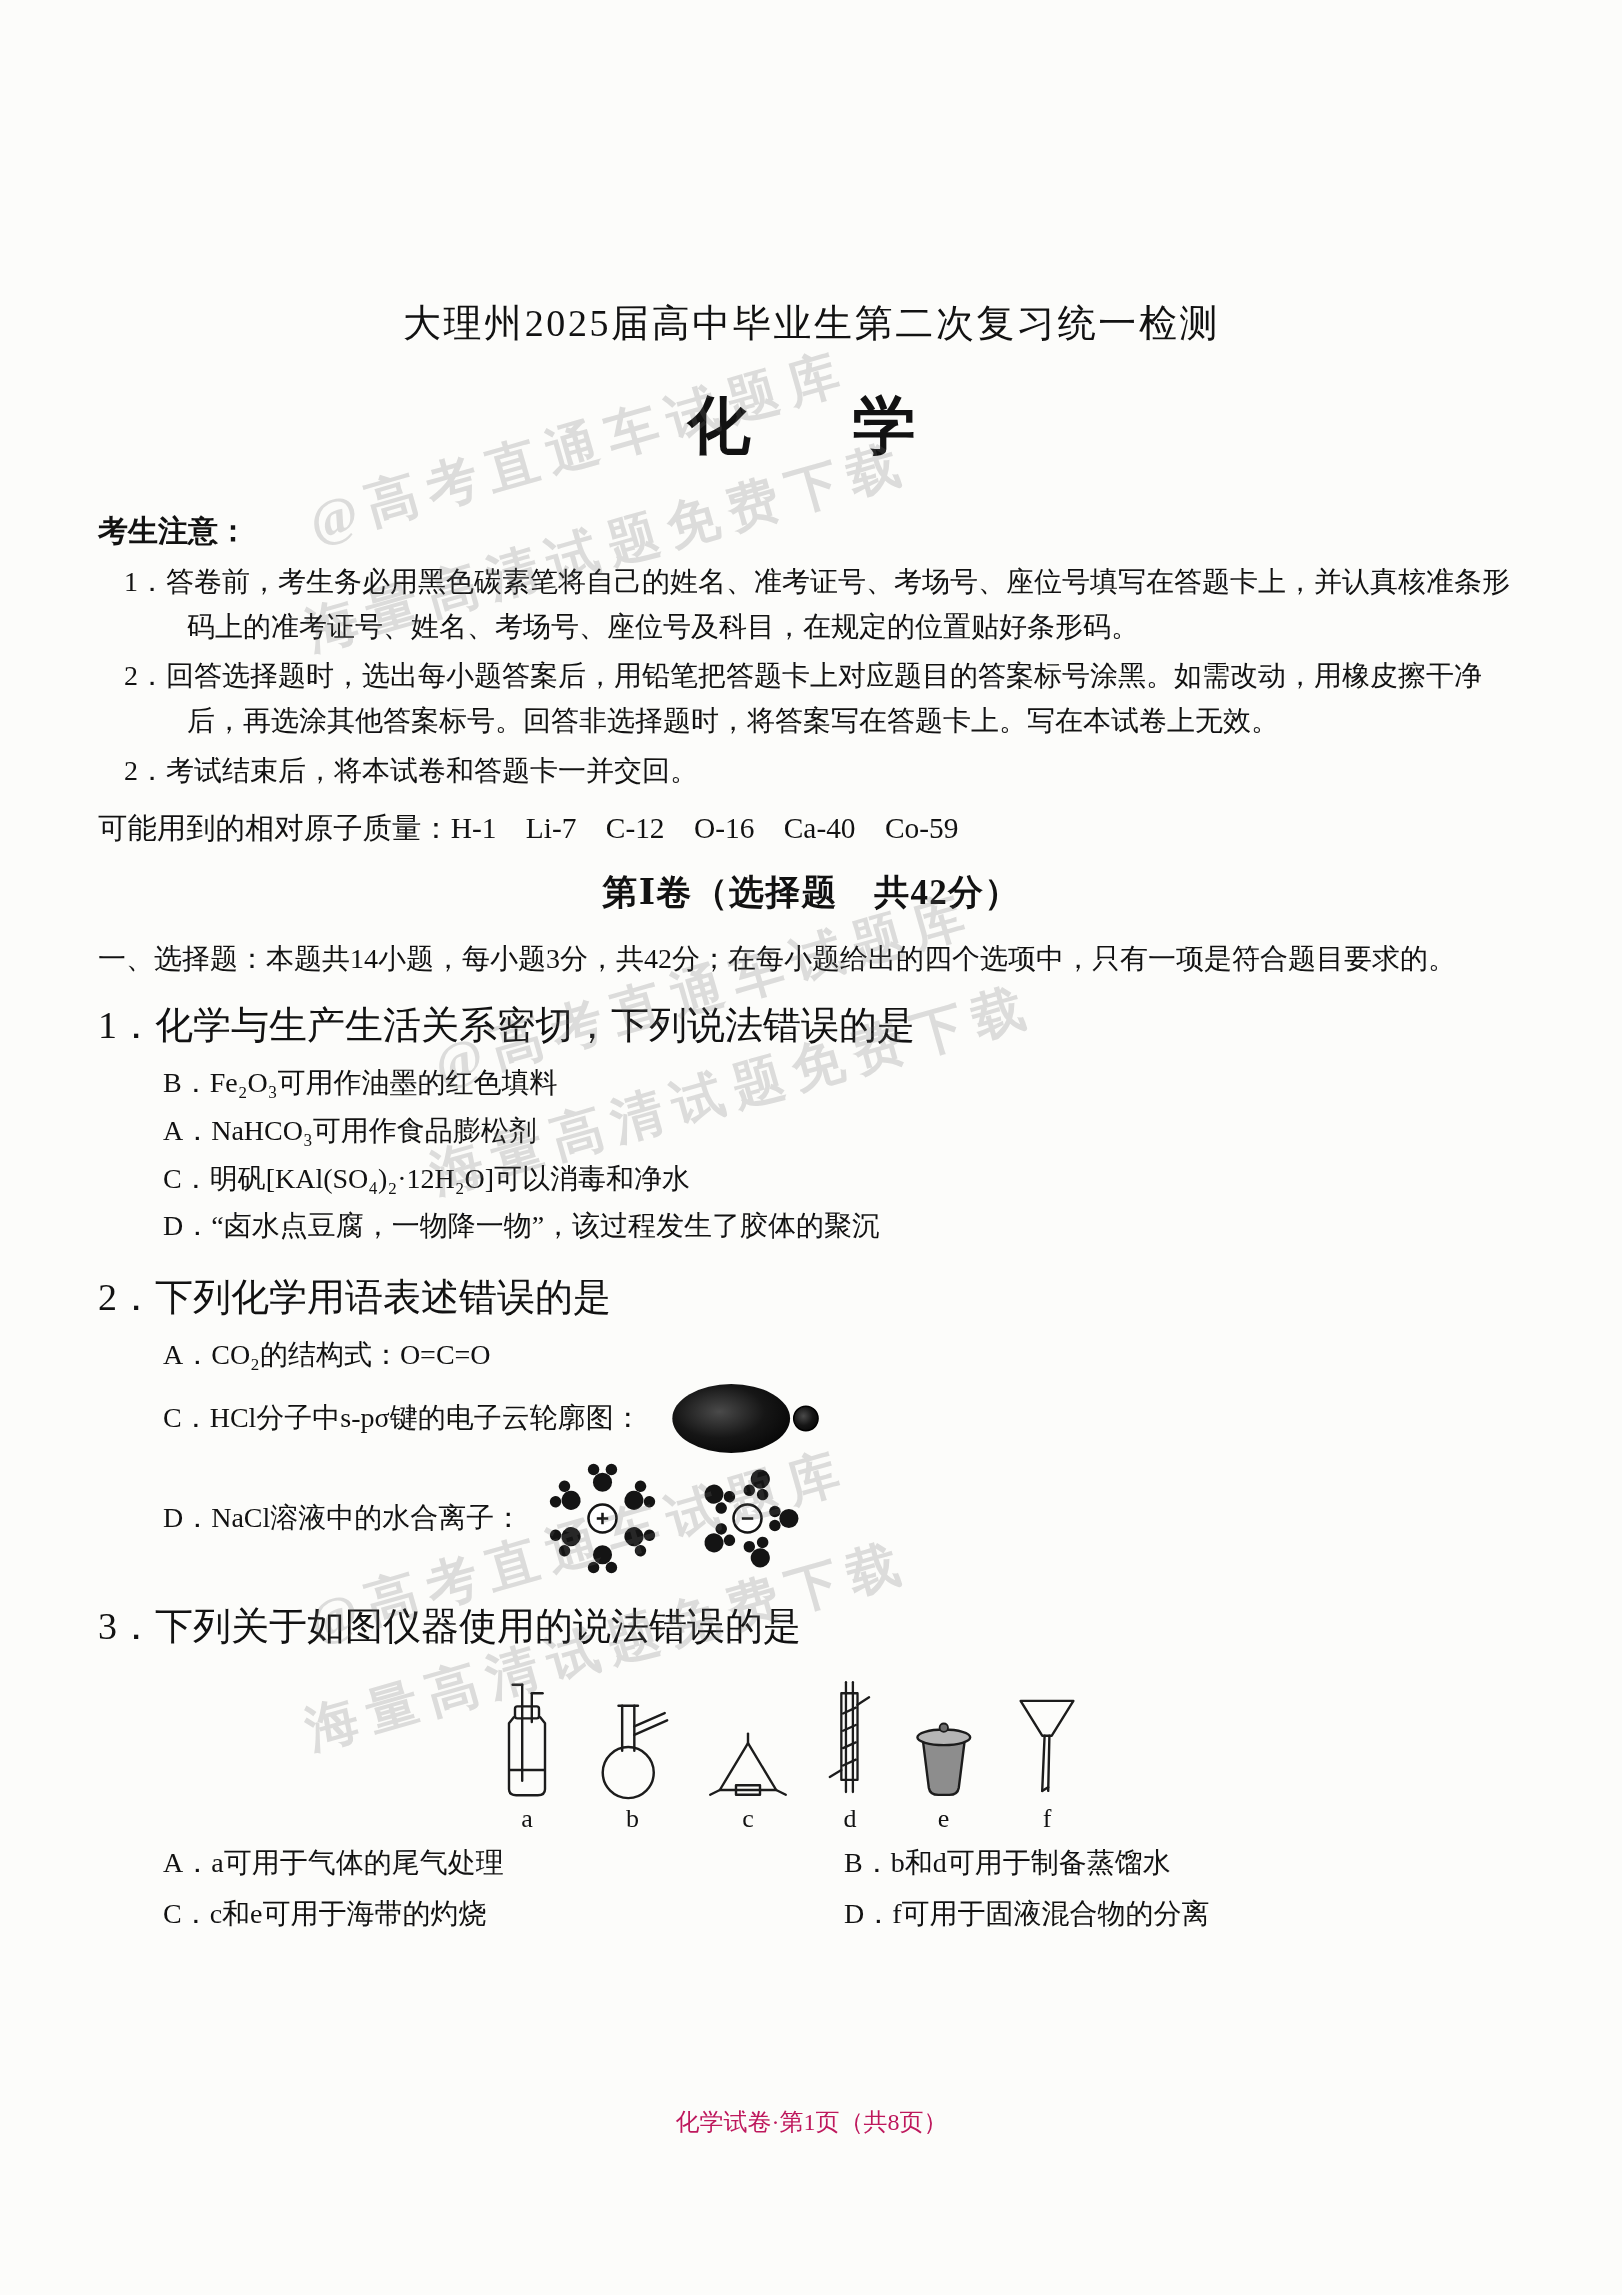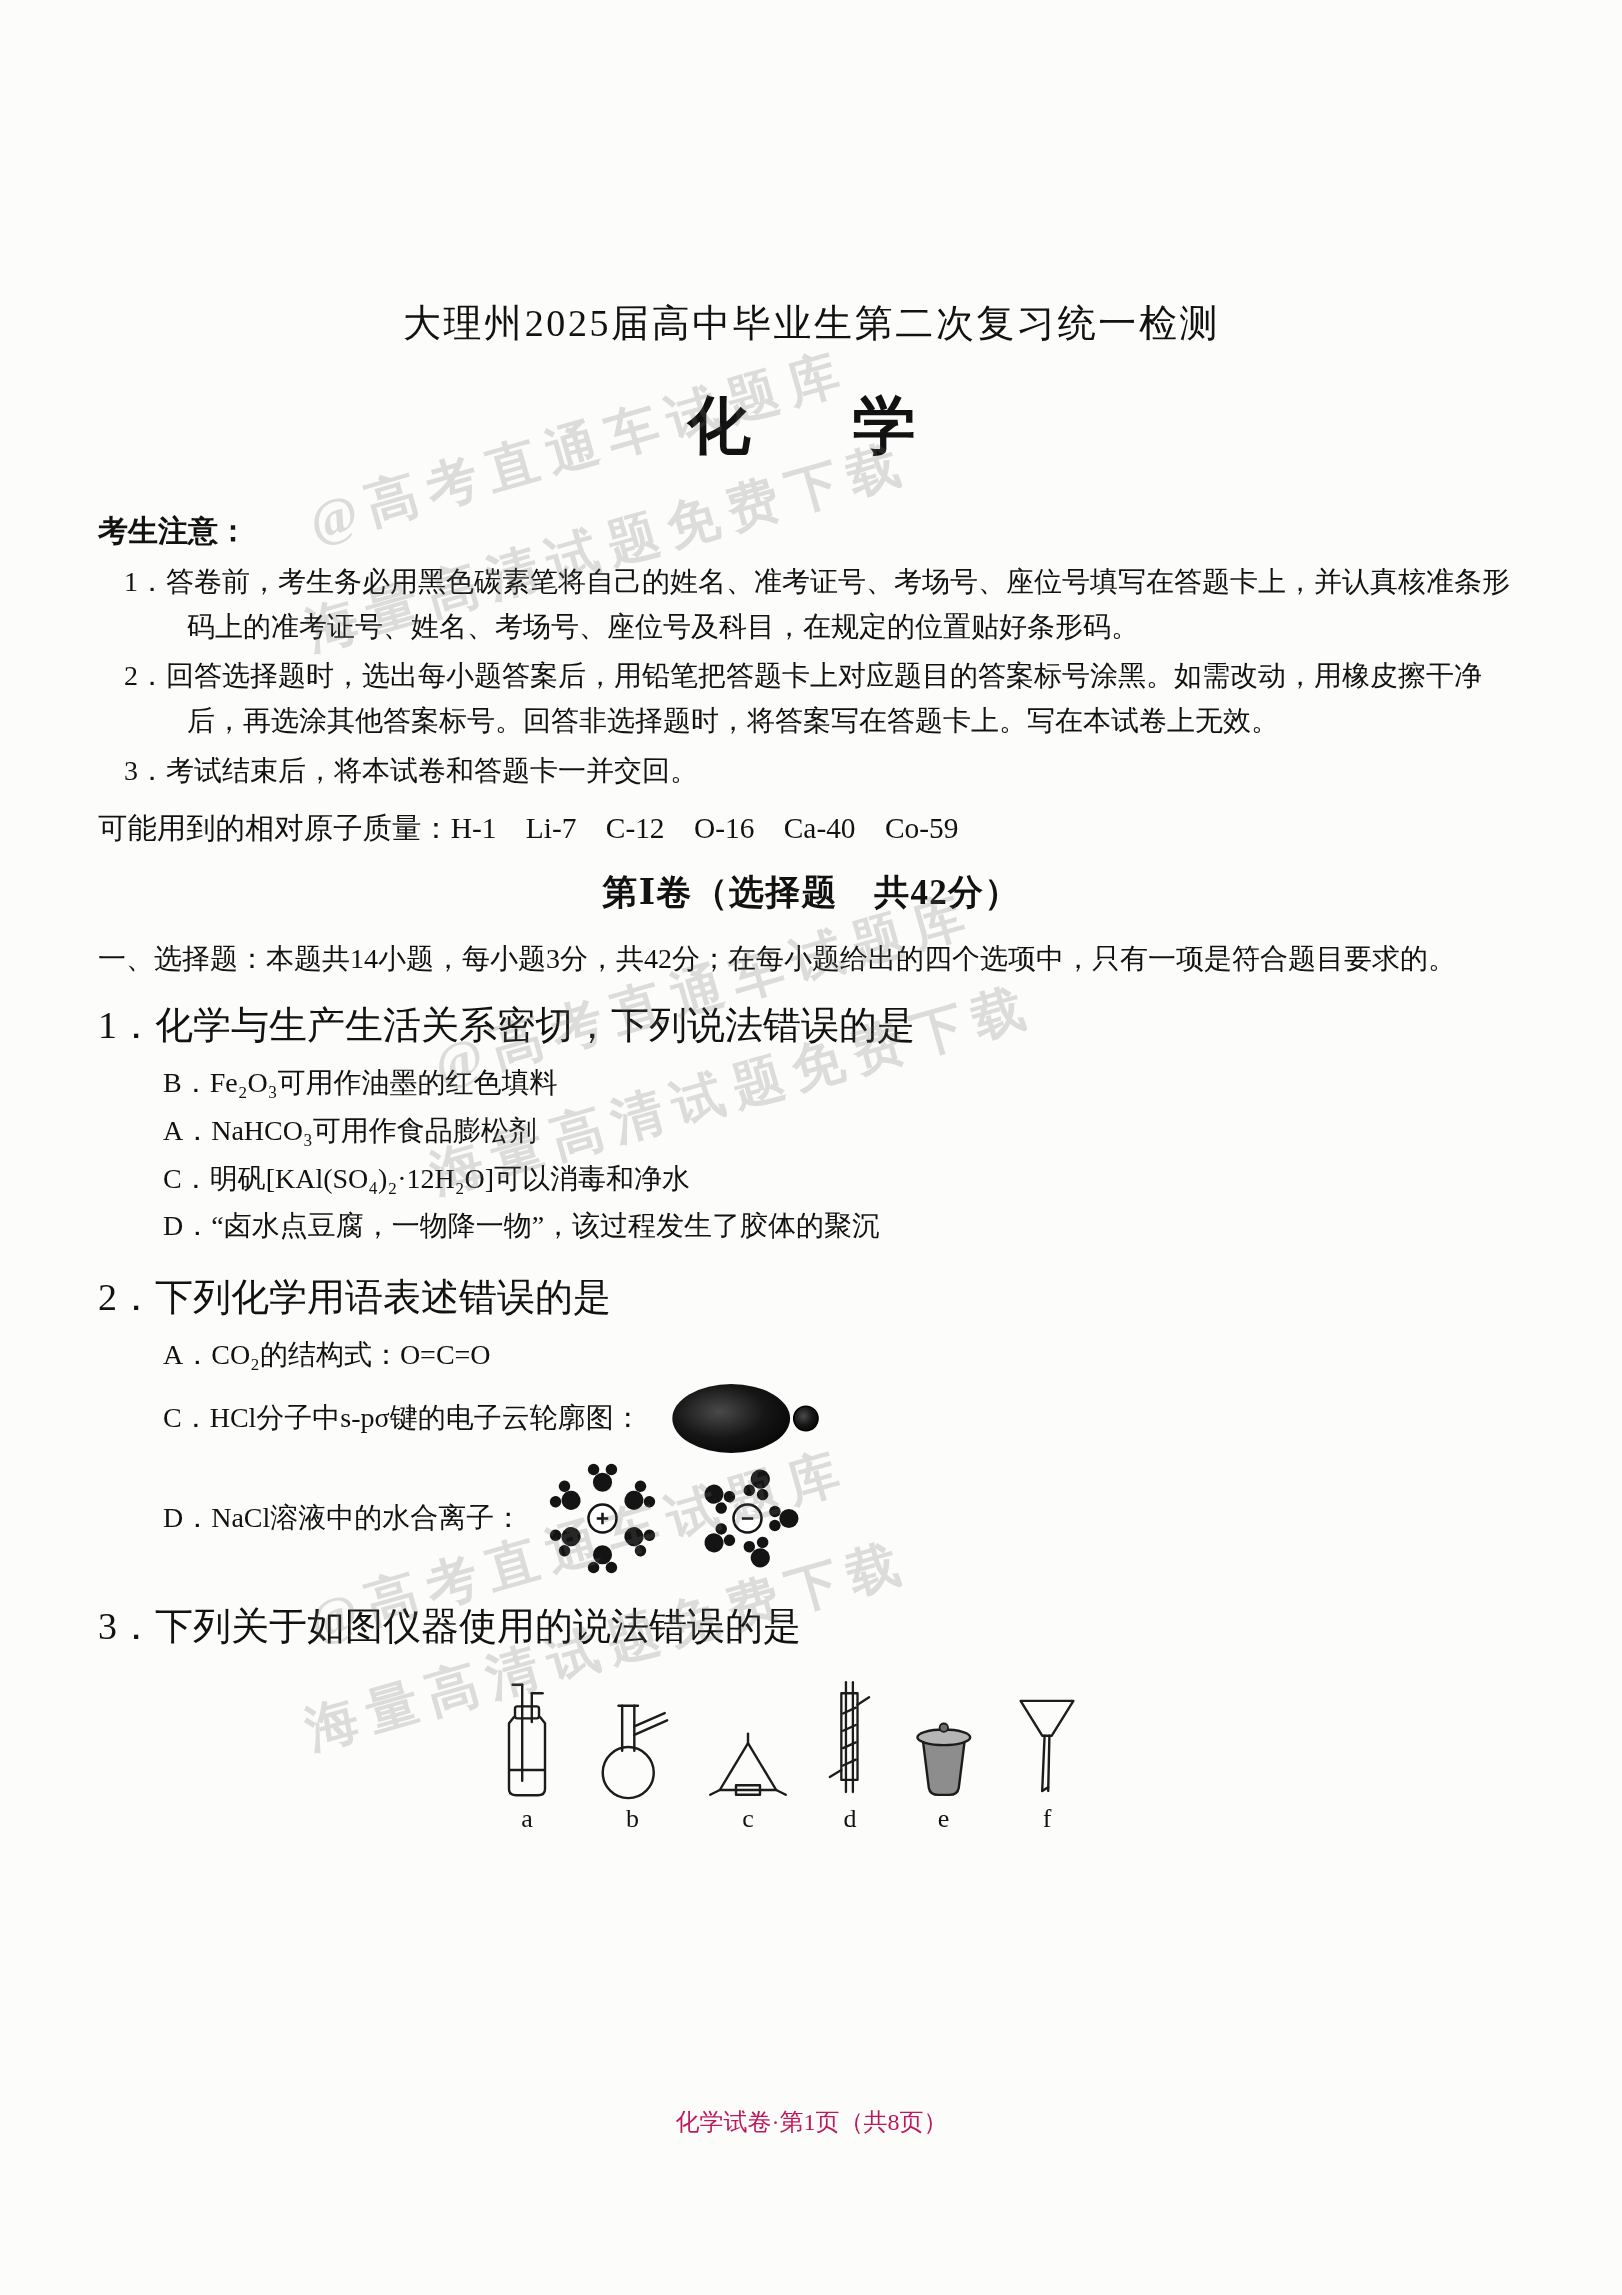--- a/index.html
+++ b/index.html
@@ -73,21 +73,21 @@
 
   <div class="content">
 
     <h1 class="exam-title">大理州2025届高中毕业生第二次复习统一检测</h1>
     <h2 class="exam-subject">化　学</h2>
 
     <div>
       <div class="notice-heading">考生注意：</div>
       <p class="notice-item">1．答卷前，考生务必用黑色碳素笔将自己的姓名、准考证号、考场号、座位号填写在答题卡上，并认真核准条形码上的准考证号、姓名、考场号、座位号及科目，在规定的位置贴好条形码。</p>
       <p class="notice-item">2．回答选择题时，选出每小题答案后，用铅笔把答题卡上对应题目的答案标号涂黑。如需改动，用橡皮擦干净后，再选涂其他答案标号。回答非选择题时，将答案写在答题卡上。写在本试卷上无效。</p>
-      <p class="notice-item">3．考试结束后，将本试卷和答题卡一并交回。</p>
+      <p class="notice-item">2．考试结束后，将本试卷和答题卡一并交回。</p>
     </div>
 
     <p class="atomic-masses">可能用到的相对原子质量：H-1　Li-7　C-12　O-16　Ca-40　Co-59</p>
 
     <div class="section-title">第Ⅰ卷（选择题　共42分）</div>
     <p class="section-intro">一、选择题：本题共14小题，每小题3分，共42分；在每小题给出的四个选项中，只有一项是符合题目要求的。</p>
 
     <div class="question">
       <div class="stem">1．化学与生产生活关系密切，下列说法错误的是</div>
       <div class="options">
@@ -267,20 +267,26 @@
             <path class="ink" d="M16,14 L104,14 L68,72 L52,72 Z"></path>
             <line class="ink" x1="56" y1="72" x2="52" y2="164"></line>
             <line class="ink" x1="64" y1="72" x2="62" y2="164"></line>
             <line class="ink" x1="52" y1="164" x2="62" y2="158"></line>
           </svg>
           <div class="apparatus-label">f</div>
         </div>
 
       </div>
 
+      <div class="options-grid">
+        <div class="option">A．a可用于气体的尾气处理</div>
+        <div class="option">B．b和d可用于制备蒸馏水</div>
+        <div class="option">C．c和e可用于海带的灼烧</div>
+        <div class="option">D．f可用于固液混合物的分离</div>
+      </div>
     </div>
 
   </div>
 
   <div class="page-footer">化学试卷·第1页（共8页）</div>
 
 </div>
 
 
 </body></html>

